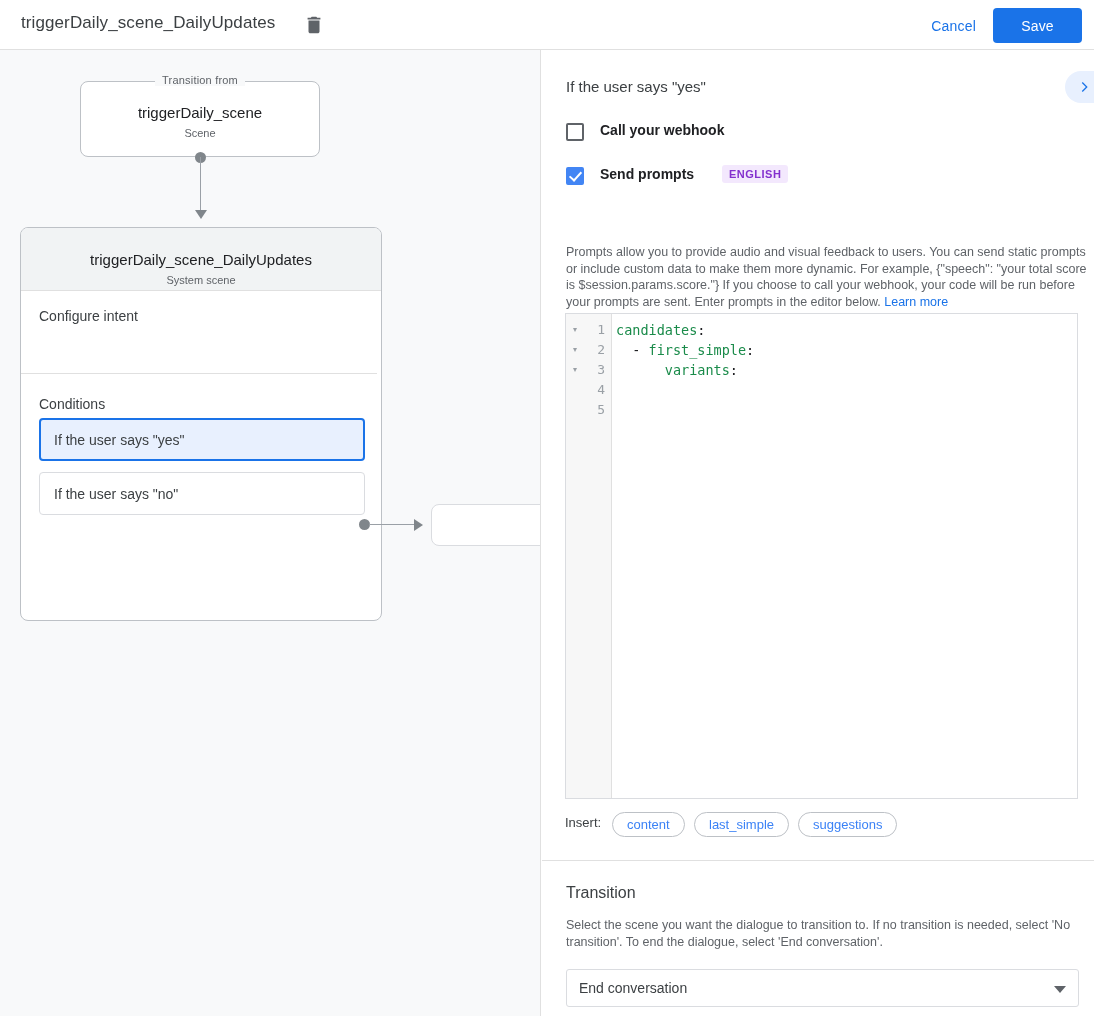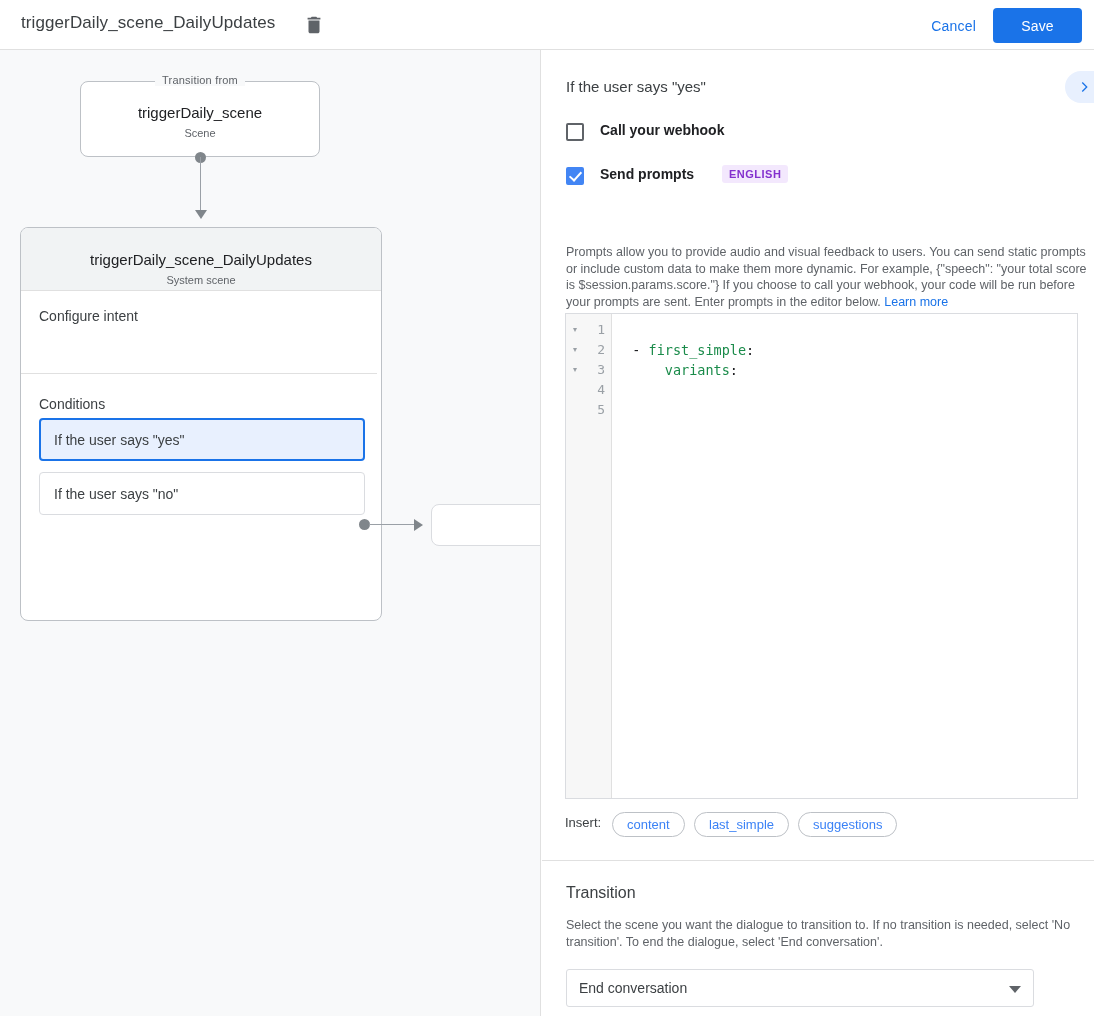--- a/index.html
+++ b/index.html
@@ -285,21 +285,21 @@
   #transition-title {
     position: absolute; left: 24px; top: 834px;
     font-size: 16px; color: #3c4043;
   }
   #transition-desc {
     position: absolute; left: 24px; top: 867px; width: 508px;
     font-size: 12.5px; line-height: 16.5px; color: #5f6368;
   }
   #transition-select {
     position: absolute; left: 24px; top: 919px;
-    width: 468px; height: 38px;
+    width: 513px; height: 38px;
     border: 1px solid #dadce0; border-radius: 3px;
     background: #fff; font-size: 14px; color: #3c4043;
     display: flex; align-items: center; padding-left: 12px;
     cursor: pointer;
   }
   #select-caret {
     position: absolute; right: 12px; top: 16px;
     width: 0; height: 0;
     border-left: 6px solid transparent;
     border-right: 6px solid transparent;
@@ -401,20 +401,21 @@
   <div id="gutter">
       <div class="fold" style="top: 6px;">▾</div>
       <div class="lineno" style="top: 6px;">1</div>
       <div class="fold" style="top: 26px;">▾</div>
       <div class="lineno" style="top: 26px;">2</div>
       <div class="fold" style="top: 46px;">▾</div>
       <div class="lineno" style="top: 46px;">3</div>
       <div class="lineno" style="top: 66px;">4</div>
       <div class="lineno" style="top: 86px;">5</div>
     </div>
+<div class="code-line" style="top: 6px;"><span class="p"></span><span class="k">candidates</span><span class="p">:</span></div>
     <div class="code-line" style="top: 26px;"><span class="p">&nbsp;&nbsp;-&nbsp;</span><span class="k">first_simple</span><span class="p">:</span></div>
     <div class="code-line" style="top: 46px;"><span class="p">&nbsp;&nbsp;&nbsp;&nbsp;&nbsp;&nbsp;</span><span class="k">variants</span><span class="p">:</span></div>
     <div class="code-line" style="top: 86px;"></div>
   </div>
 
 <div id="insert-row">
   <span id="insert-label">Insert:</span>
 <div class="chip" style="left: 47px;">content</div>
     <div class="chip" style="left: 129px;">last_simple</div>
     <div class="chip" style="left: 233px;">suggestions</div>

